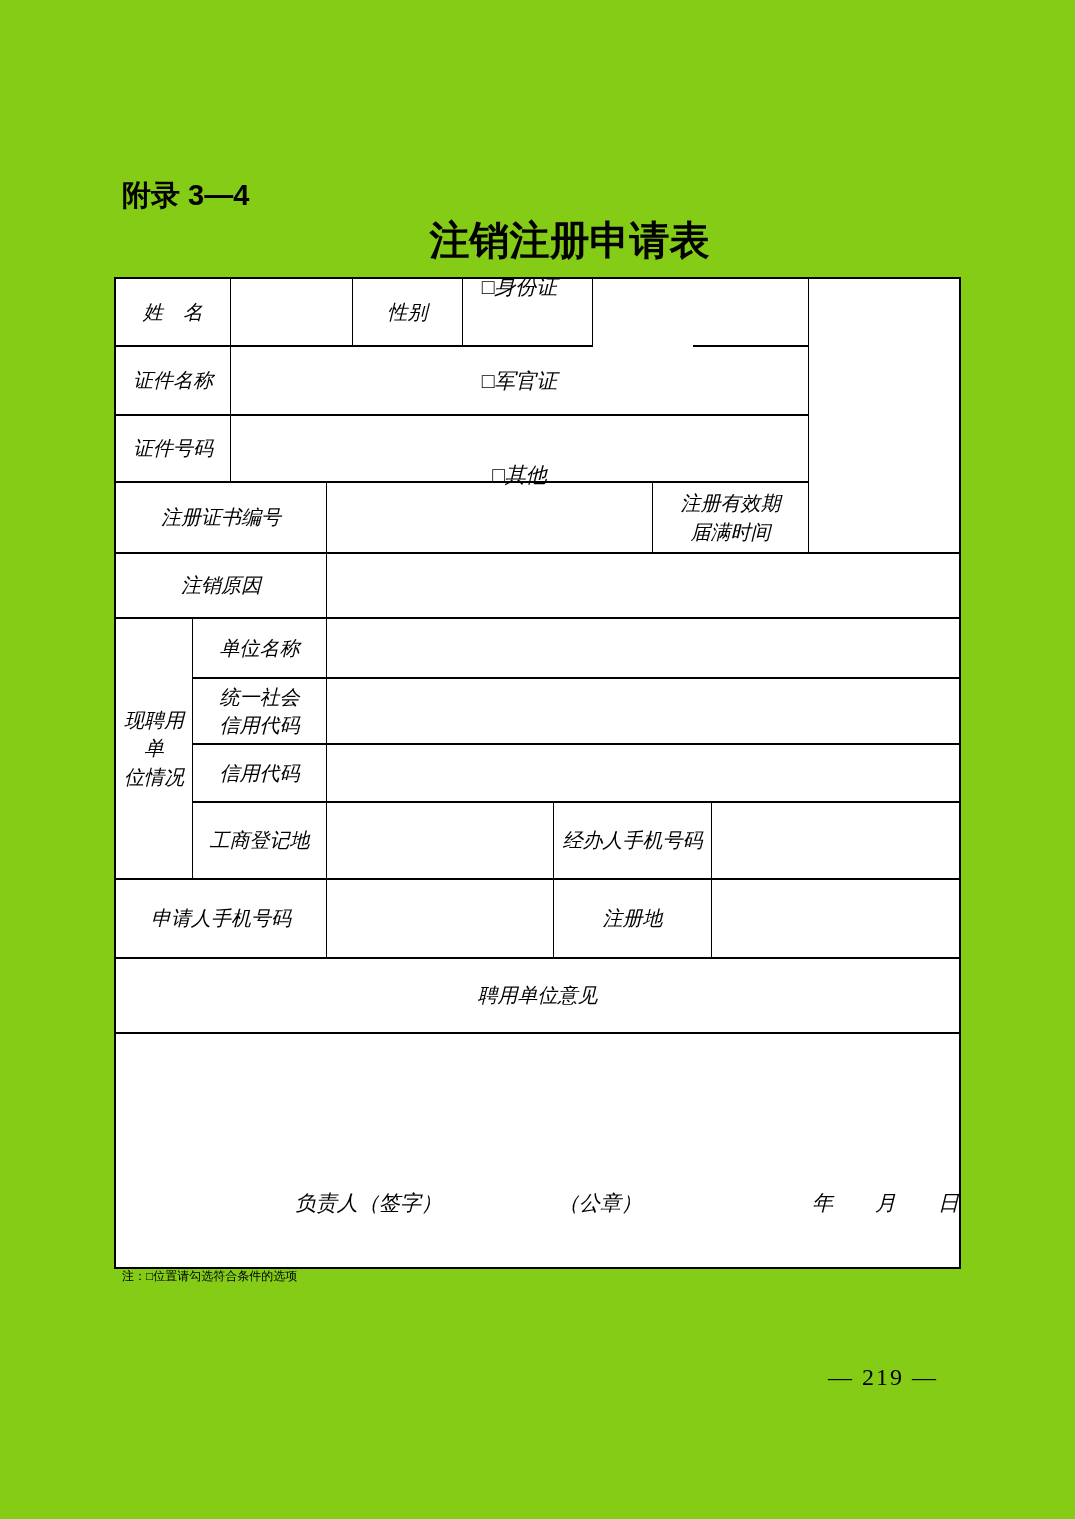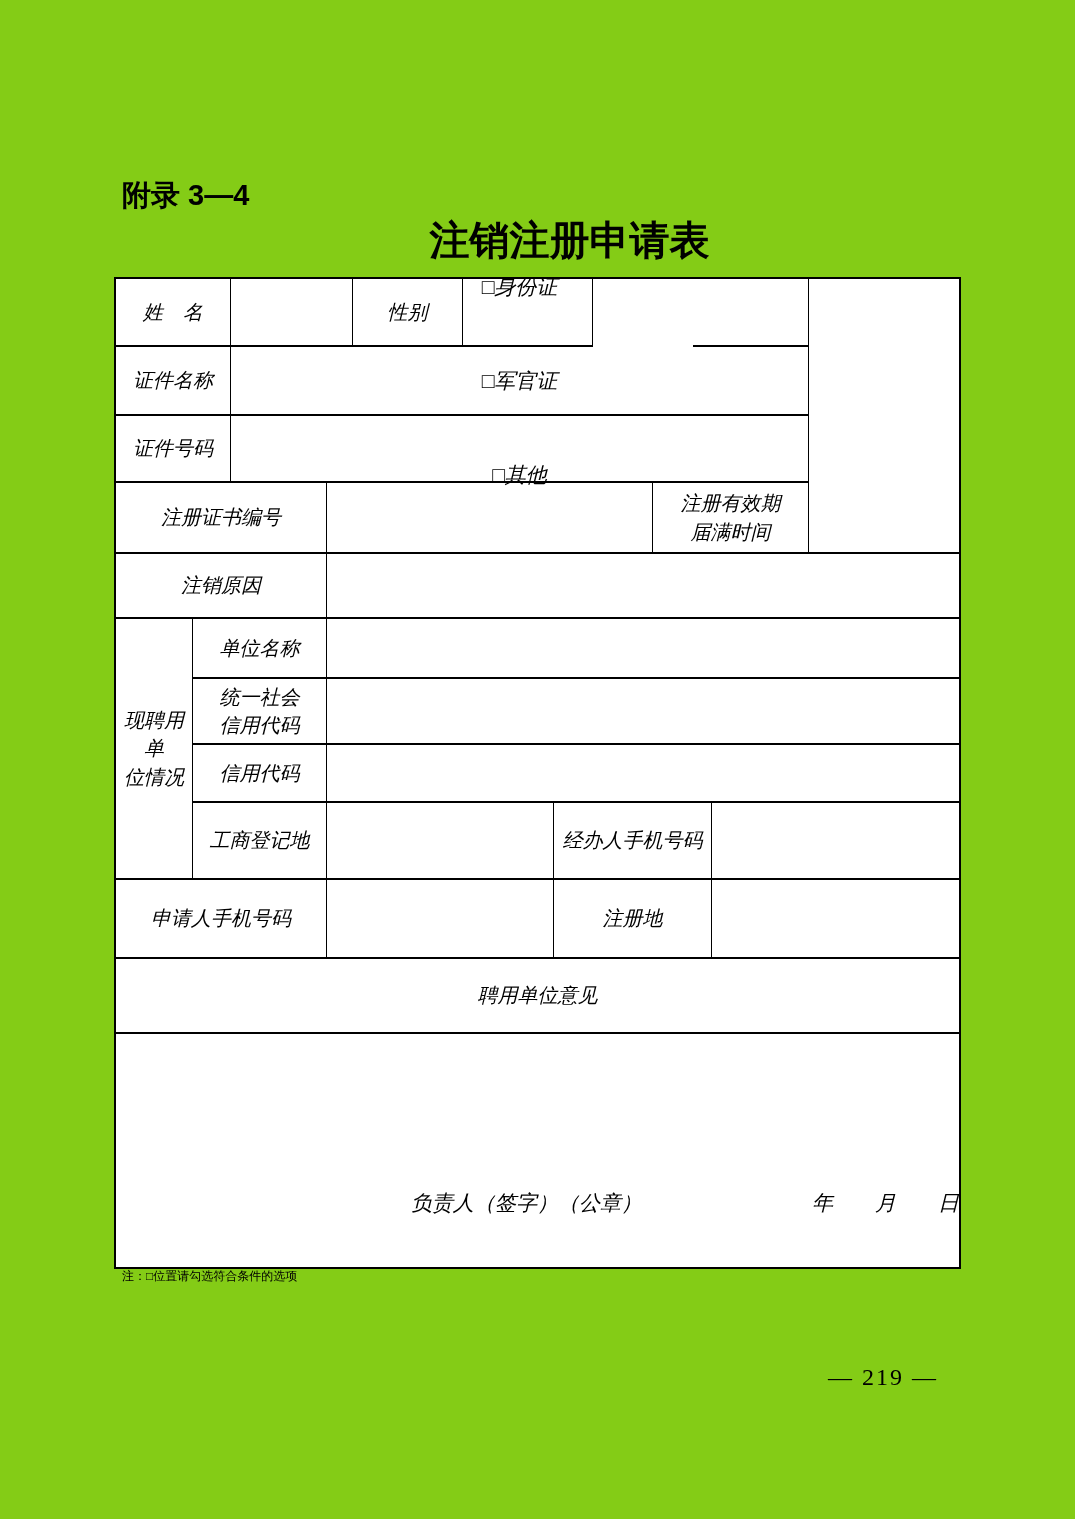--- a/index.html
+++ b/index.html
@@ -48,21 +48,21 @@
   }
   .opts {
     display:flex; align-items:center; justify-content:center;
     gap:66px; font-size:21px;flex-direction:column;
   }
   .big {
     display:flex; align-items:flex-end;
     padding-bottom:50px; font-size:21px;justify-content:flex-end;
   }
   .sig  { margin-left:46px; }
-  .seal { }
+  .seal { margin-left:116px; }
   .date { margin-left:170px; }
   .note {
     position:absolute; left:122px; top:1268px;
     font-size:12px;
   }
   .page-number {
     position:absolute; left:828px; top:1364px;
     font-size:24px; letter-spacing:2px;
   }
 </style>

